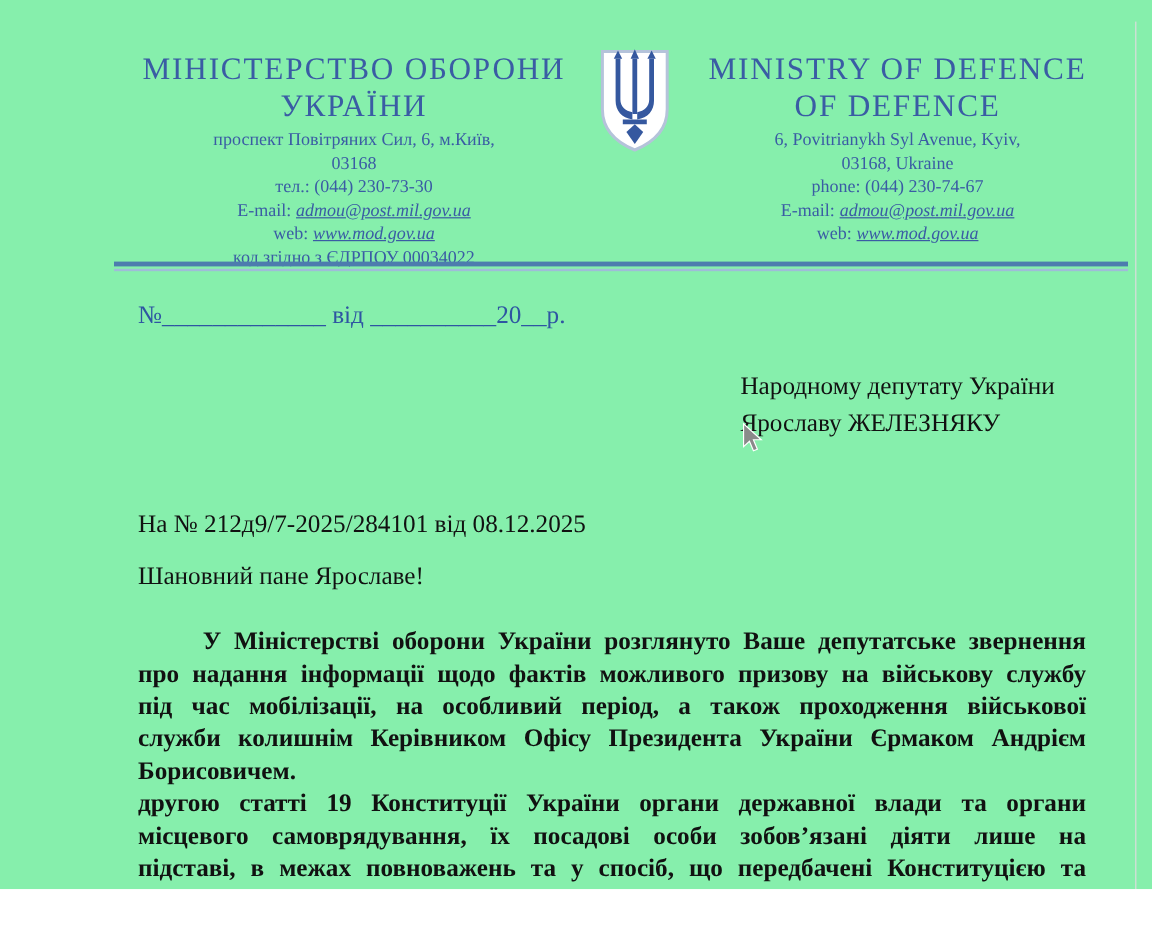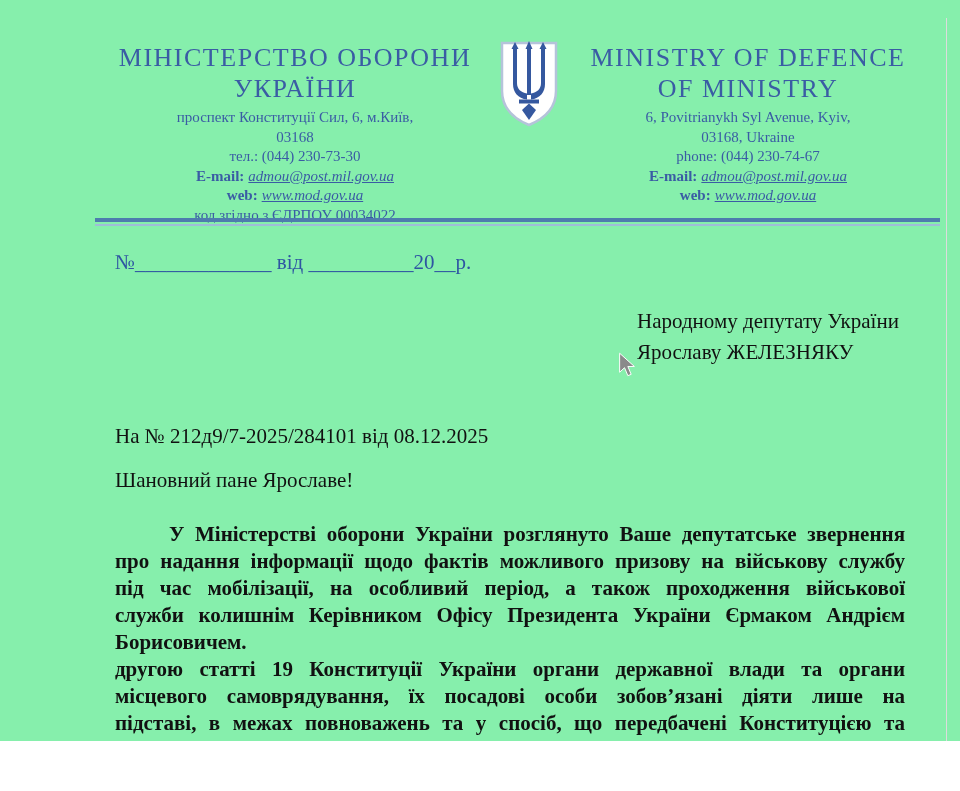--- a/index.html
+++ b/index.html
@@ -8,50 +8,50 @@
     font-family:"Liberation Serif","DejaVu Serif",serif;
     color:#1a1a1a;overflow:hidden;
   }
   
   .hdr-block{position:absolute;top:42px;text-align:center;color:#3a5ca4;}
   .hdr-left{left:98px;width:394px;}
   .hdr-right{left:556px;width:384px;}
   .hdr-title{font-size:26px;line-height:31px;letter-spacing:1.5px;white-space:nowrap;}
   .hdr-details{font-size:15px;line-height:19.5px;margin-top:4px;}
   .lnk{text-decoration:underline;cursor:pointer;font-style:italic;}
-  .lbl{margin-right:4px;font-weight:bold;}
+  .lbl{margin-right:4px;}
   .emblem{position:absolute;left:494px;top:38px;width:70px;height:92px;}
   
   .rule{position:absolute;left:95px;top:218px;width:845px;}
   .rule-thick{height:4px;background:#4d7cae;}
   .rule-thin{height:2px;background:#9fbcd8;margin-top:2px;}
   .edge-line{position:absolute;left:946px;top:18px;bottom:0;width:1px;background:#dcdcdc;}
   
   .number-line{position:absolute;left:115px;top:250px;font-size:21px;color:#2e55a2;white-space:nowrap;}
-  .addressee{position:absolute;left:637px;top:306px;font-size:21px;line-height:31px;color:#111;}
+  .addressee{position:absolute;left:617px;top:306px;font-size:21px;line-height:31px;color:#111;}
   .reply-line{position:absolute;left:115px;top:388px;font-size:21px;color:#111;white-space:nowrap;margin-top:36px;}
   
   .salutation{position:absolute;left:115px;top:468px;width:790px;text-align:left;font-size:21px;color:#111;}
   .body-text{position:absolute;left:115px;top:521px;width:790px;font-size:21px;line-height:27px;color:#111;}
   .pline{text-align:justify;text-align-last:justify;font-weight:bold;}
   .pline.first{text-indent:54px;}
   .pline.last{text-align-last:left;}
   
   .cursor{position:absolute;left:618px;top:352px;width:18px;height:27px;}
 </style>
 </head>
 <body>
 
 <div class="page">
 
   <div class="hdr-block hdr-left">
     <div class="hdr-title">МІНІСТЕРСТВО ОБОРОНИ</div>
     <div class="hdr-title">УКРАЇНИ</div>
     <div class="hdr-details">
-      <div>проспект Конституції Сил, 6, м.Київ,</div>
+      <div>проспект Повітряних Сил, 6, м.Київ,</div>
       <div>03168</div>
       <div>тел.: (044) 230-73-30</div>
       <div>
         <span class="lbl">E-mail:</span><span class="lnk">admou@post.mil.gov.ua</span>
       </div>
       <div>
         <span class="lbl">web:</span><span class="lnk">www.mod.gov.ua</span>
       </div>
       <div>код згідно з ЄДРПОУ 00034022</div>
     </div>
@@ -66,21 +66,21 @@
       <path d="M21 3 L24.5 10 H17.5 Z"></path>
       <path d="M47 10 H51 V45 C51 53 46 59.5 37 60.5 V54.5 C43 53.5 47 50 47 44 Z"></path>
       <path d="M49 3 L52.5 10 H45.5 Z"></path>
       <path d="M25 60.5 H45 V64.5 H25 Z"></path>
       <path d="M35 64.5 L42 71 L35 81 L28 71 Z"></path>
     </g>
   </svg>
 
   <div class="hdr-block hdr-right">
     <div class="hdr-title">MINISTRY OF DEFENCE</div>
-    <div class="hdr-title">OF MINISTRY</div>
+    <div class="hdr-title">OF DEFENCE</div>
     <div class="hdr-details">
       <div>6, Povitrianykh Syl Avenue, Kyiv,</div>
       <div>03168, Ukraine</div>
       <div>phone: (044) 230-74-67</div>
       <div>
         <span class="lbl">E-mail:</span><span class="lnk">admou@post.mil.gov.ua</span>
       </div>
       <div>
         <span class="lbl">web:</span><span class="lnk">www.mod.gov.ua</span>
       </div>

